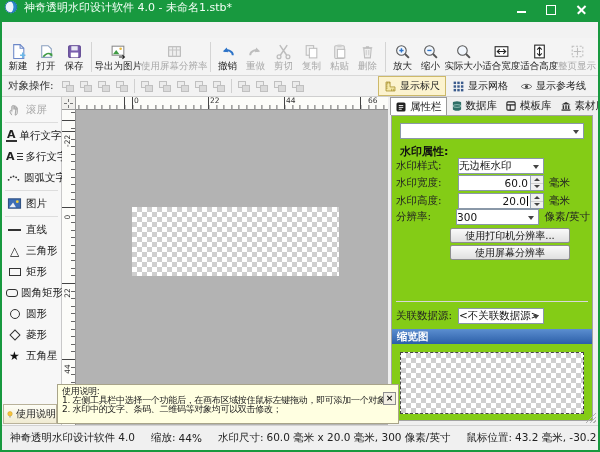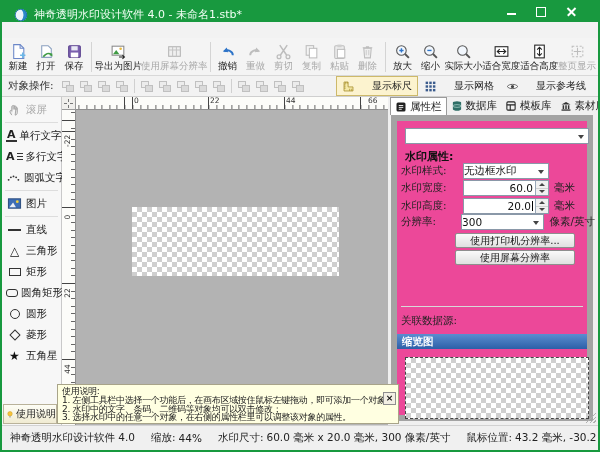--- a/index.html
+++ b/index.html
@@ -1,19 +1,19 @@
 <!DOCTYPE html>
 <html><head>
 <meta charset="utf-8">
 <style>
   html,body{margin:0;padding:0;background:#666;}
   .window{position:relative;width:600px;height:452px;background:#18993f;overflow:hidden;
           font-family:"DejaVu Sans","Liberation Sans",sans-serif;-webkit-font-smoothing:antialiased;}
   
-  .titlebar{position:absolute;left:0;top:0;right:0;height:22px;display:flex;align-items:flex-end;padding:0 14px;color:#fff;}
+  .titlebar{position:absolute;left:0;top:0;right:0;height:22px;display:flex;align-items:flex-start;padding:0 4px;color:#fff;}
   .app-icon svg{width:14px;height:14px;display:block;}
   .title-text{font-size:11px;margin-left:6px;flex:1;white-space:nowrap;overflow:hidden;color:#f2fff5;}
   .win-controls{display:flex;}
   .wc{width:30px;height:20px;display:flex;align-items:center;justify-content:center;position:relative;}
   .wc-min{width:9px;height:2px;background:#fff;margin-top:4px;}
   .wc-max{width:8px;height:8px;border:1.5px solid #fff;}
   .wc-x1,.wc-x2{position:absolute;left:10px;top:9px;width:11px;height:1.5px;background:#fff;}
   .wc-x1{transform:rotate(45deg);} .wc-x2{transform:rotate(-45deg);}
   
   .bodywrap{position:absolute;left:2px;top:22px;width:596px;height:428px;background:#f2f2f2;overflow:hidden;}
@@ -32,21 +32,21 @@
   
   .toolbar2{position:absolute;left:0;top:54px;width:100%;height:21px;background:#f2f2f2;border-bottom:1px solid #cfcfcf;
             display:flex;align-items:center;padding:0 6px;box-sizing:border-box;}
   .ops-label{font-size:10.5px;color:#333;margin-right:5px;white-space:nowrap;}
   .op-btn{width:18px;height:17px;display:flex;align-items:center;justify-content:center;}
   .op-icon{position:relative;width:12px;height:11px;}
   .op-icon::before{content:"";position:absolute;left:0;top:0;width:6px;height:5px;background:#ececec;border:1px solid #c0c0c0;}
   .op-icon::after{content:"";position:absolute;right:0;bottom:0;width:6px;height:5px;background:#dadada;border:1px solid #c0c0c0;}
   .t2-sep{width:1px;height:14px;background:#d0d0d0;margin:0 3px;}
   .t2-spacer{flex:1;}
-  .toggle-btn{display:flex;align-items:center;gap:17px;height:18px;padding:0 5px;font-size:10px;color:#222;border:1px solid transparent;white-space:nowrap;}
+  .toggle-btn{display:flex;align-items:center;gap:3px;height:18px;padding:0 5px;font-size:10px;color:#222;border:1px solid transparent;white-space:nowrap;}
   .toggle-btn.active{background:#fcf3cf;border-color:#cdb96a;}
   .toggle-btn svg{width:13px;height:13px;display:block;}
   
   .workspace{position:absolute;left:0;top:75px;width:596px;height:328px;background:#b3b3b3;}
   .toolpanel{position:absolute;left:0;top:0;width:60px;height:328px;background:#f7f7f7;border-right:1px solid #c9c9c9;box-sizing:border-box;padding-top:2px;}
   .tool{display:flex;align-items:center;height:21px;margin:0 1px;padding-left:2px;gap:3px;border:1px solid transparent;box-sizing:border-box;}
   .tool.selected{background:#fcf3cf;border-color:#cdb96a;}
   .tool .ti{width:17px;display:flex;justify-content:center;align-items:center;}
   .ti svg{width:15px;height:15px;display:block;}
   .tool .tl{font-size:10.5px;color:#222;white-space:nowrap;}
@@ -79,21 +79,21 @@
     background-image:linear-gradient(45deg,#cfcfcf 25%,transparent 25%,transparent 75%,#cfcfcf 75%),
                      linear-gradient(45deg,#cfcfcf 25%,transparent 25%,transparent 75%,#cfcfcf 75%);
     background-position:0 0,5px 5px;background-size:10px 10px;}
   .watermark{position:absolute;left:56px;top:97px;width:207px;height:69px;}
   
   .panel{position:absolute;left:386px;top:0;width:210px;height:328px;background:#f0f0f0;}
   .tabbar{position:absolute;left:2px;top:0;right:0;height:18px;display:flex;}
   .tab{display:flex;align-items:center;gap:3px;padding:0 4px;font-size:10.5px;color:#222;height:18px;box-sizing:border-box;white-space:nowrap;}
   .tab.selected{background:#fff;border:1px solid #9b9b9b;border-bottom:none;}
   .tab svg{width:12px;height:12px;display:block;}
-  .panel-content{position:absolute;left:3px;top:18px;width:202px;height:306px;background:#ec4899;border:6px solid #a3a3a3;box-sizing:border-box;}
+  .panel-content{position:absolute;left:3px;top:18px;width:202px;height:306px;background:#84cc16;border:1px solid #a3a3a3;box-sizing:border-box;}
   .combo{position:relative;height:16px;border:1px solid #8a98a8;background:#fff;display:flex;align-items:center;font-size:10.5px;color:#111;padding-left:0;box-sizing:border-box;}
   .combo-val{white-space:nowrap;overflow:hidden;}
   .combo-arrow{position:absolute;right:4px;top:6px;width:0;height:0;border-left:3.5px solid transparent;border-right:3.5px solid transparent;border-top:4px solid #444;}
   .obj-combo{position:absolute;left:8px;top:7px;width:184px;}
   .prop-heading{position:absolute;left:8px;top:28px;font-size:11px;font-weight:bold;color:#111;}
   .prow{position:absolute;left:4px;width:194px;height:16px;display:flex;align-items:center;}
   .plabel{width:62px;text-align:left;font-size:10.5px;color:#222;white-space:nowrap;}
   .punit{margin-left:5px;font-size:10.5px;color:#222;white-space:nowrap;}
   .pcombo{width:86px;height:16px;}
   .spinfield{position:relative;width:86px;height:16px;border:1px solid #8a98a8;background:#fff;box-sizing:border-box;display:flex;align-items:center;}
@@ -602,32 +602,35 @@
             <span class="punit">像素/英寸</span>
           </div>
 
           <div class="pbtn" style="top:112px">使用打印机分辨率...</div>
           <div class="pbtn" style="top:129px">使用屏幕分辨率</div>
 
           <div class="panel-sep"></div>
 
           <div class="prow" style="top:192px">
             <span class="plabel">关联数据源:</span>
+            <div class="combo pcombo">
+              <span class="combo-val">&lt;不关联数据源&gt;</span>
+              <span class="combo-arrow"></span>
+            </div>
           </div>
 
           <div class="thumb-header">缩览图</div>
           <div class="thumb-box checker"></div>
         </div>
       </div>
 
       <div class="instructions">
         <div class="instr-line">使用说明:</div>
         <div class="instr-line">1. 左侧工具栏中选择一个功能后，在画布区域按住鼠标左键拖动，即可添加一个对象；</div>
         <div class="instr-line">2. 水印中的文字、条码、二维码等对象均可以双击修改；</div>
-        <div class="instr-line">3. 选择水印中的任意一个对象，在右侧的属性栏里可以调整该对象的属性。</div>
         <div class="instr-close">×</div>
       </div>
 
       <div class="help-btn">
         <svg viewBox="0 0 16 16">
             <circle cx="8" cy="6.5" r="4.5" fill="#f6c33a" stroke="#c89a20"></circle>
             <rect x="6.3" y="11" width="3.4" height="3" rx=".5" fill="#b0b0b0"></rect>
           </svg>
         <span>使用说明</span>
       </div>

